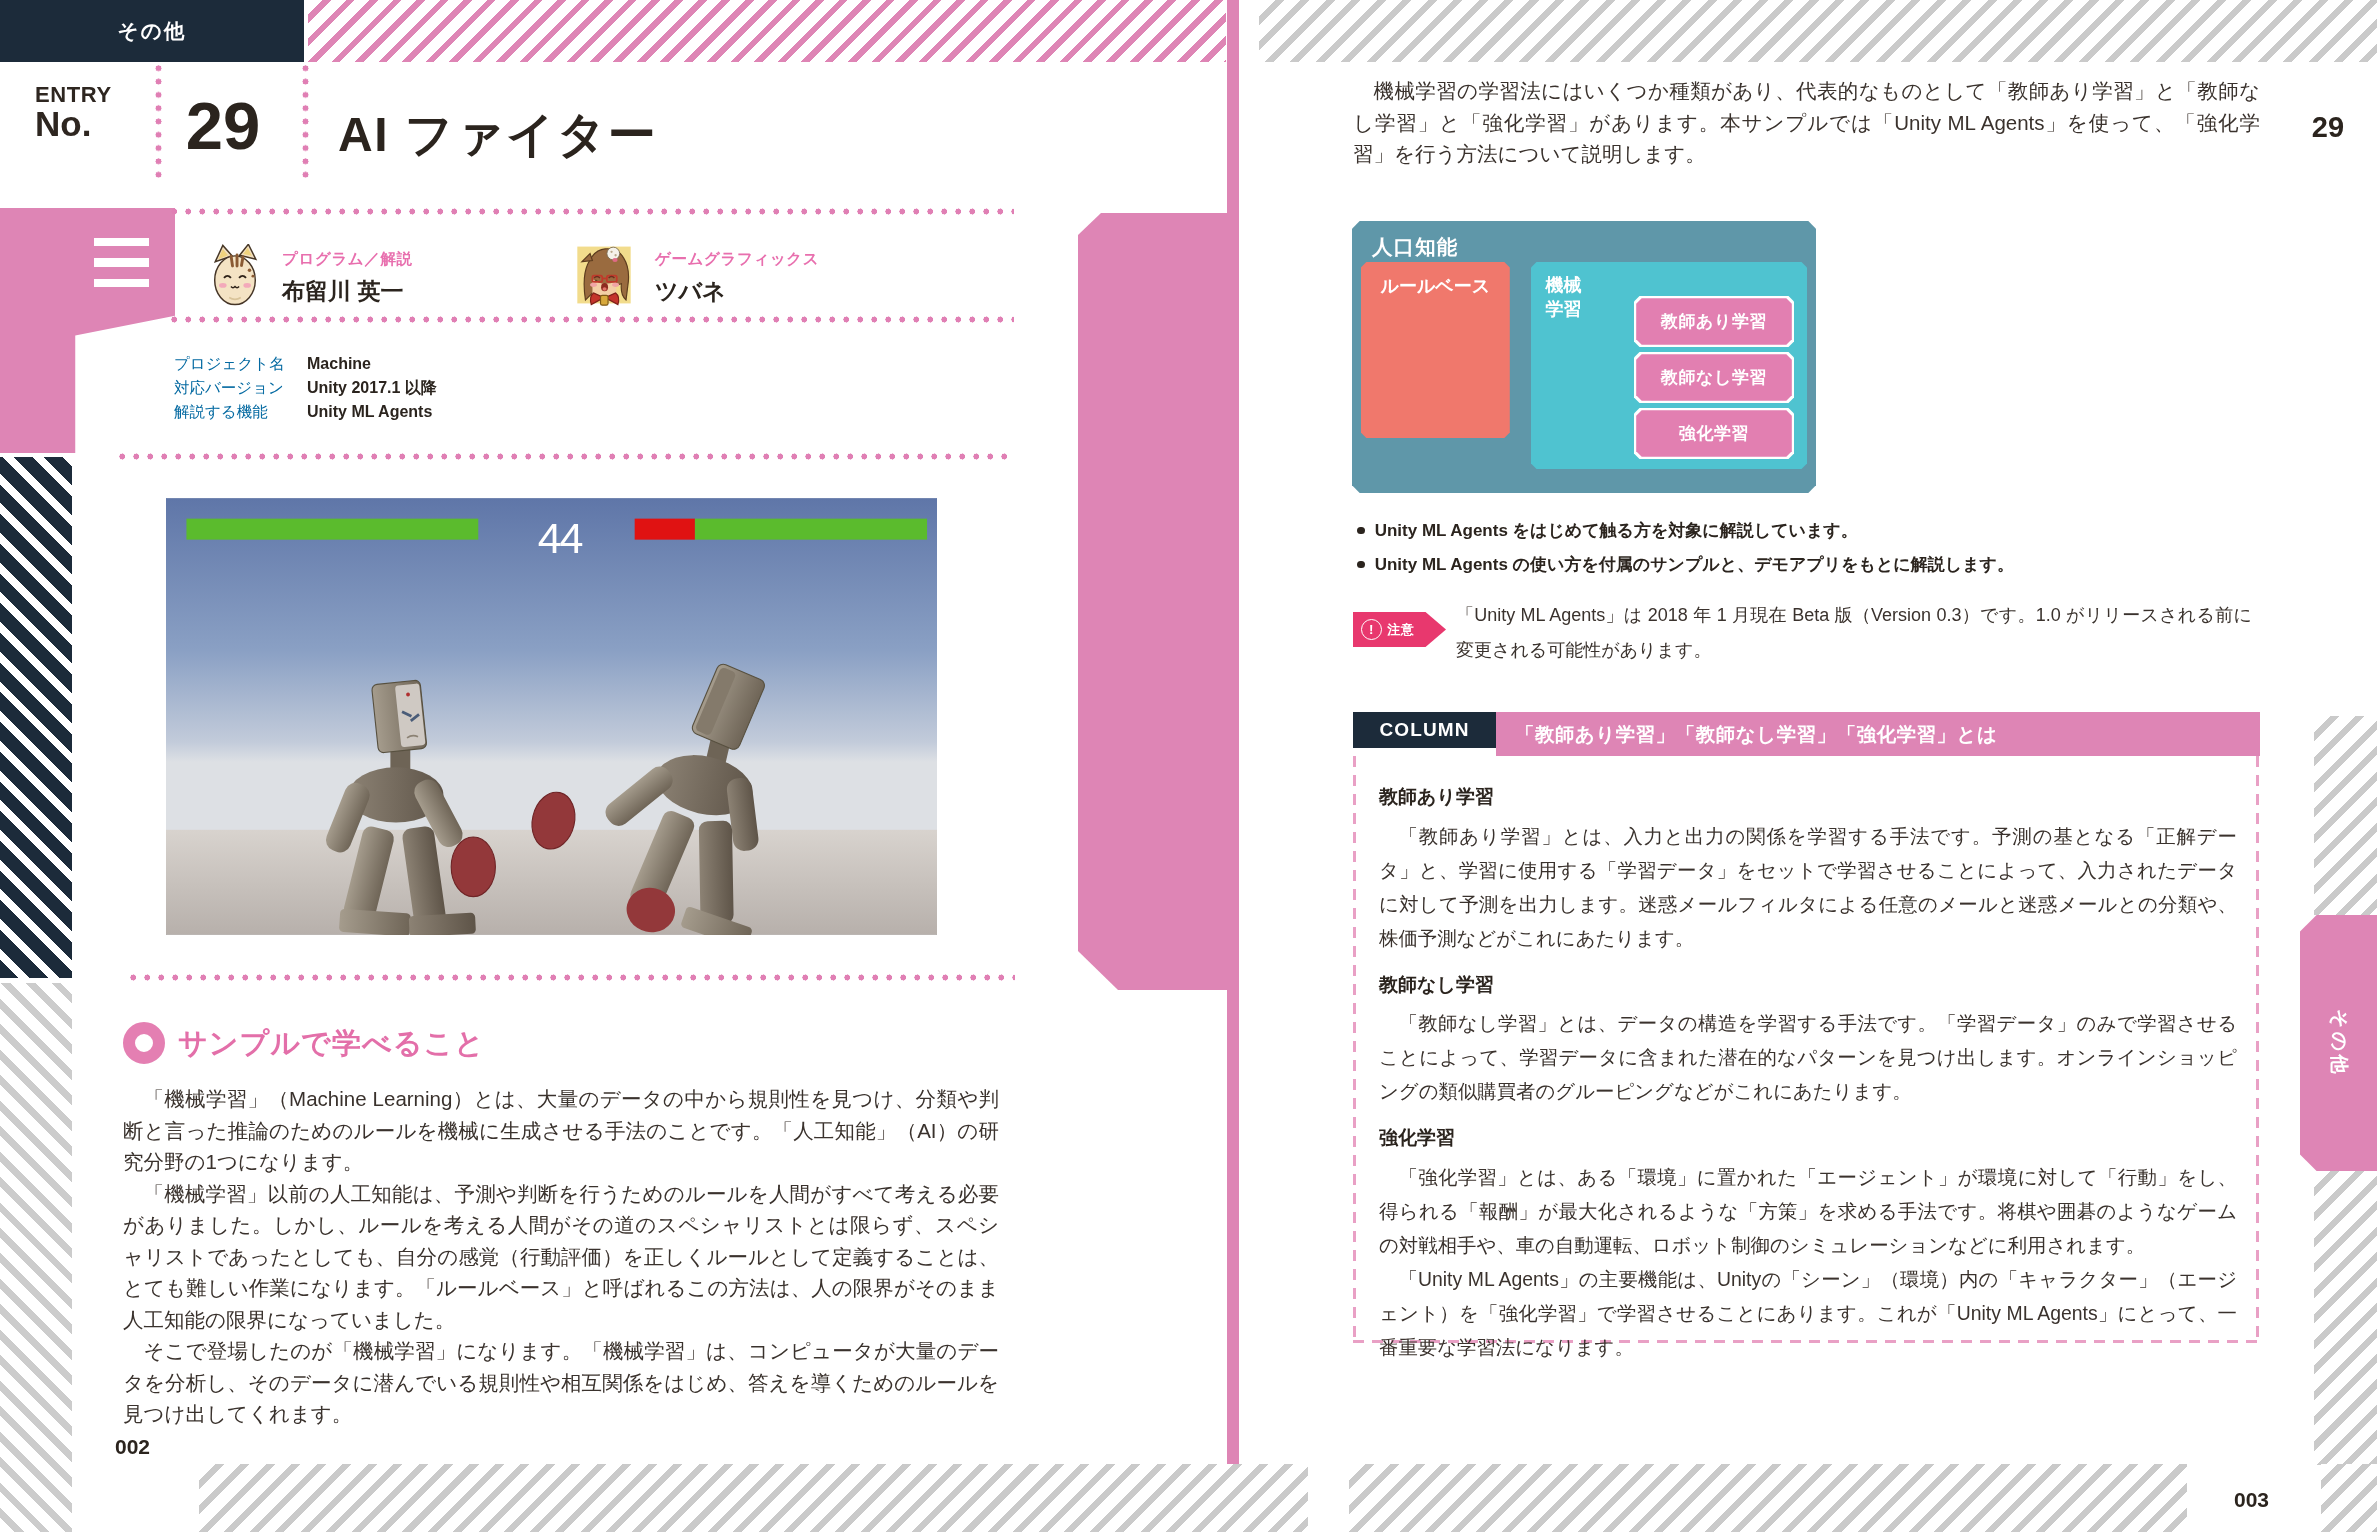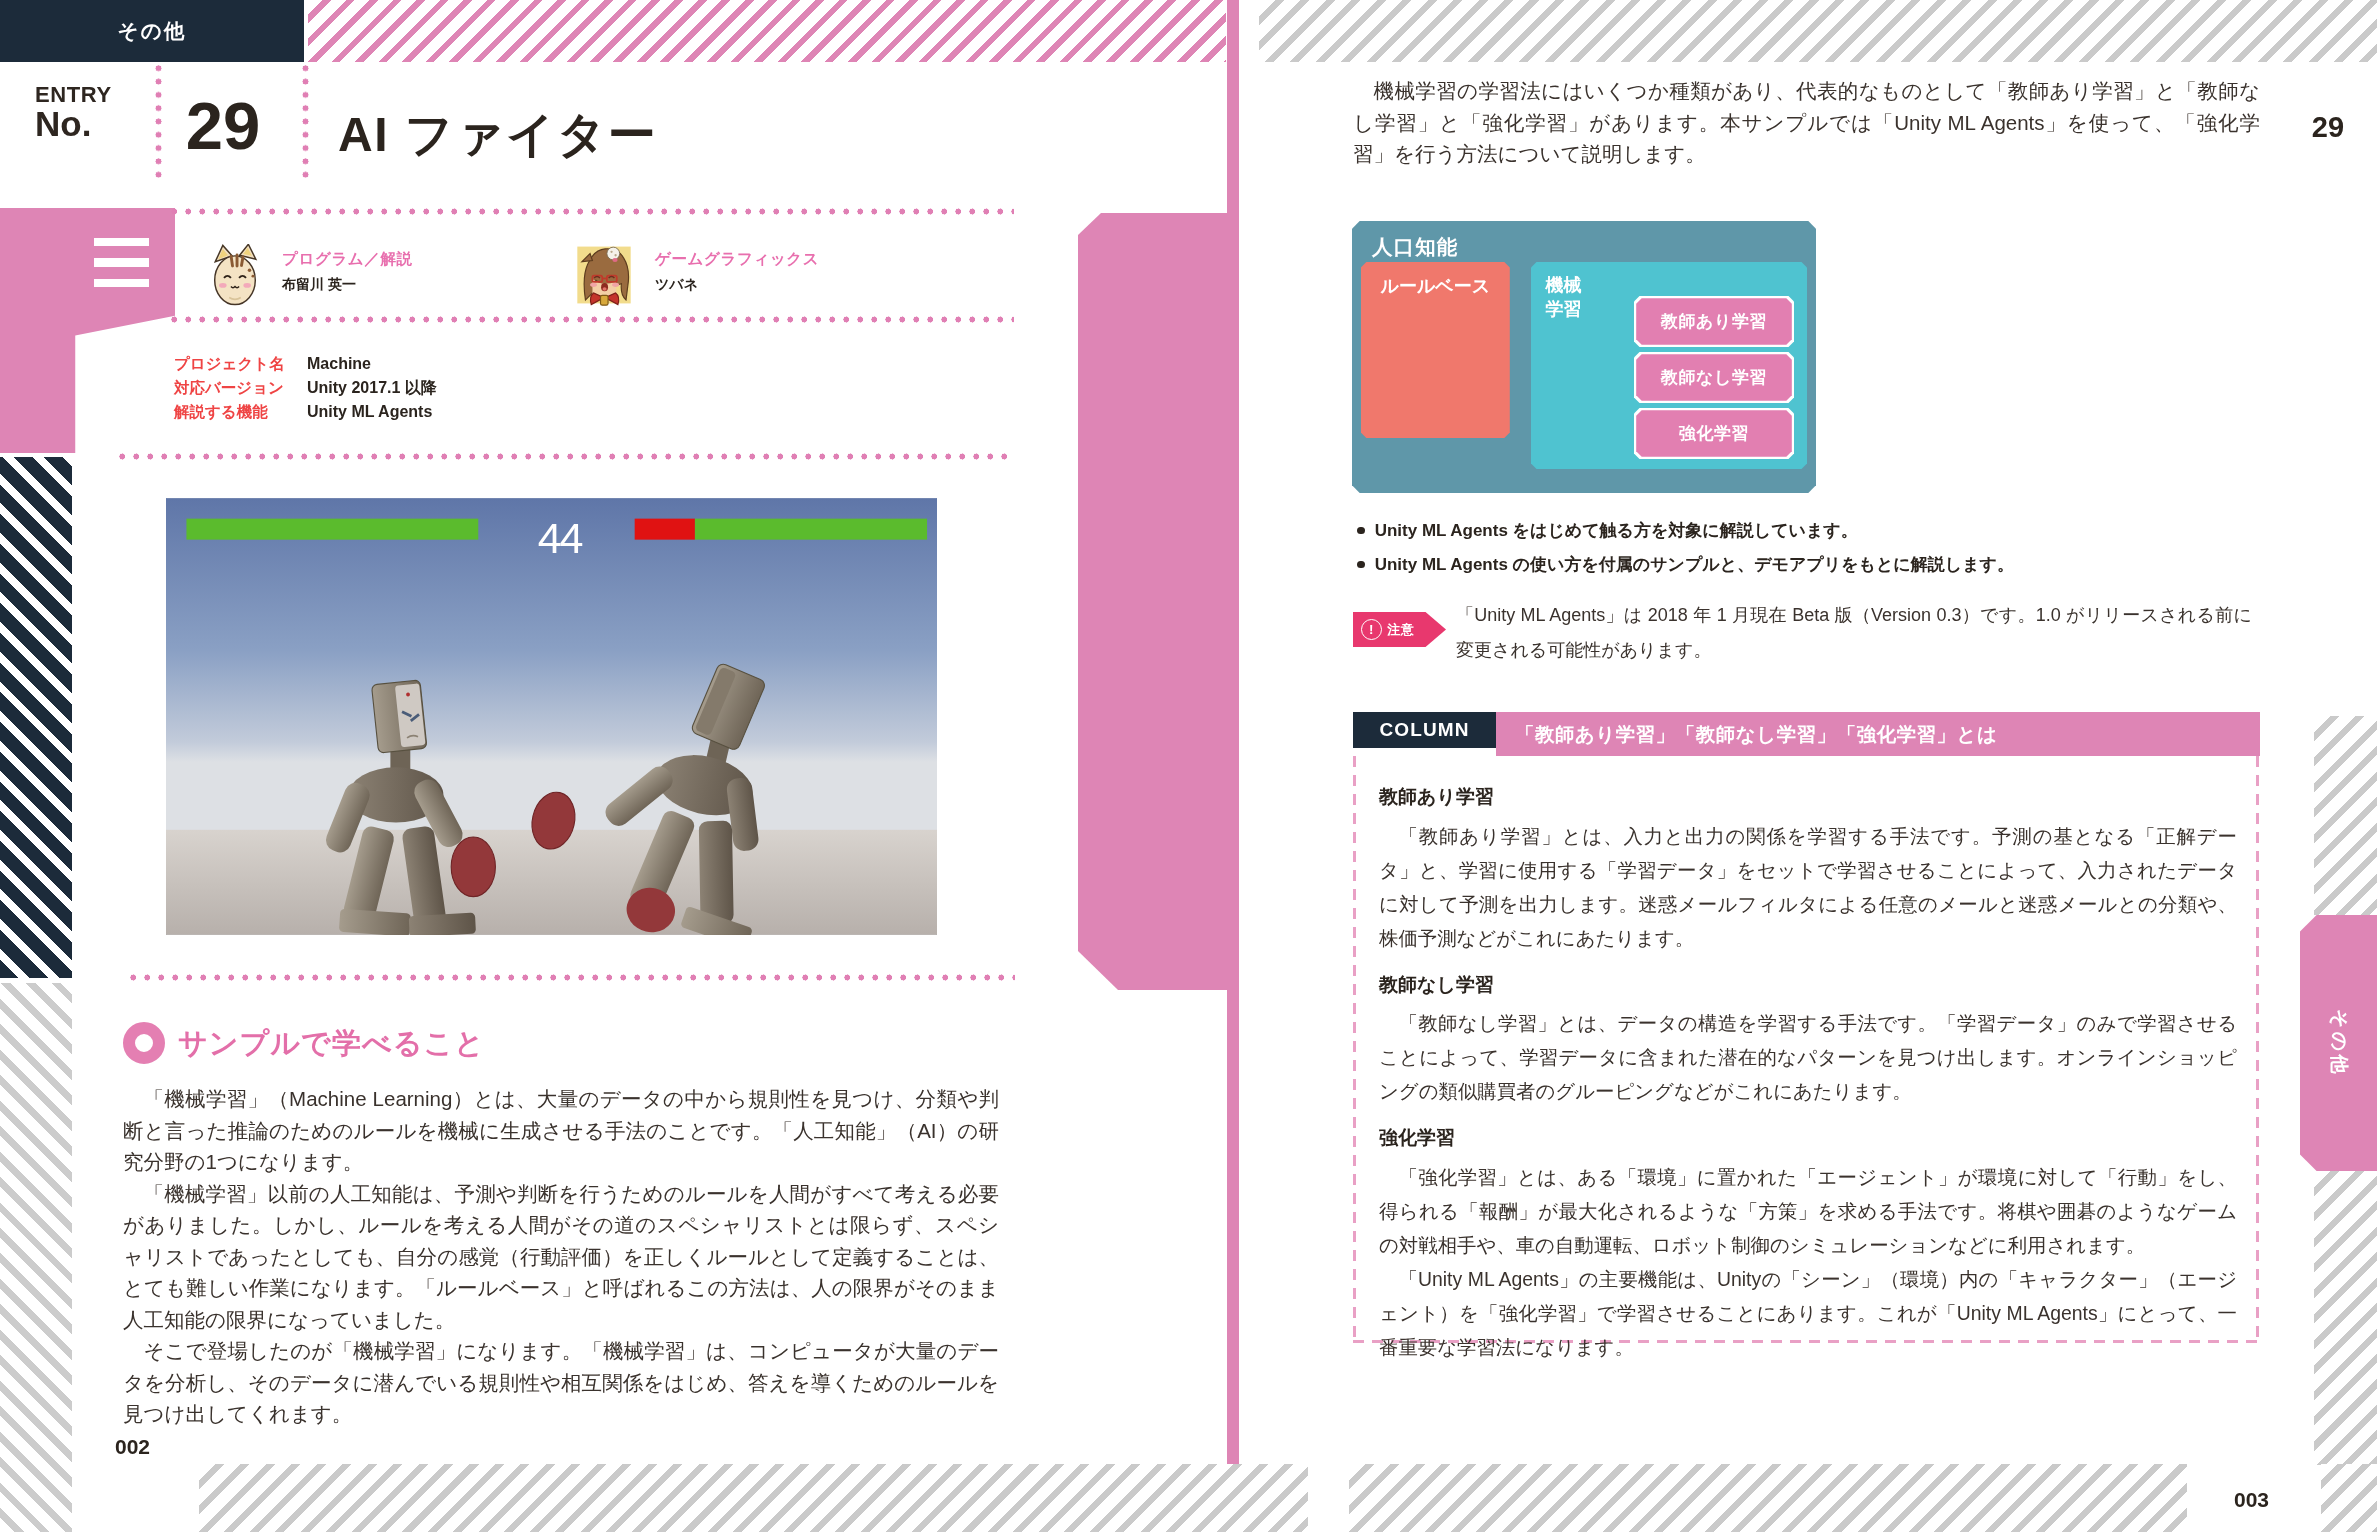--- a/index.html
+++ b/index.html
@@ -30,22 +30,22 @@
   .header-tab{left:0;top:0;width:304px;height:62px;background:#1c2b3a;color:#fff;
               display:flex;align-items:center;justify-content:center;font-size:20.5px;font-weight:bold;letter-spacing:2.2px;}
   .entry-label{left:35px;top:84px;font-weight:800;color:#2e2620;line-height:1.0;}
   .entry-label .l1{font-size:22px;letter-spacing:0.6px;}
   .entry-label .l2{font-size:35px;}
   .entry-num{left:176px;top:87px;width:94px;text-align:center;font-size:67px;font-weight:800;color:#2b241e;}
   .page-title{left:338px;top:103px;font-size:48px;font-weight:900;color:#2b241e;letter-spacing:1.7px;}
 
   
   .role{color:#e86fae;font-size:15.5px;font-weight:bold;letter-spacing:0.6px;}
-  .pname{color:#2b241e;font-size:14px;font-weight:bold;margin-top:5.5px;}
-  .proj-label{color:#ef4444;font-size:15.5px;font-weight:bold;}
+  .pname{color:#2b241e;font-size:23px;font-weight:bold;margin-top:5.5px;}
+  .proj-label{color:#0369a1;font-size:15.5px;font-weight:normal;}
   .proj-value{color:#2b241e;font-size:16px;font-weight:bold;}
   .proj-row{display:flex;gap:22px;height:24px;align-items:center;}
   .proj-row .proj-label{width:111px;}
 
   
   .ring{left:123px;top:1022px;width:42px;height:42px;border-radius:50%;border:12px solid #e47fb2;box-sizing:border-box;}
   .learn-head{left:178px;top:1024px;font-size:29px;font-weight:bold;color:#e36fa9;letter-spacing:1.1px;}
   .bodytext{font-size:20.5px;line-height:31.5px;text-align:justify;color:#3a322d;}
   .bodytext p{margin:0;text-indent:1em;}
 

